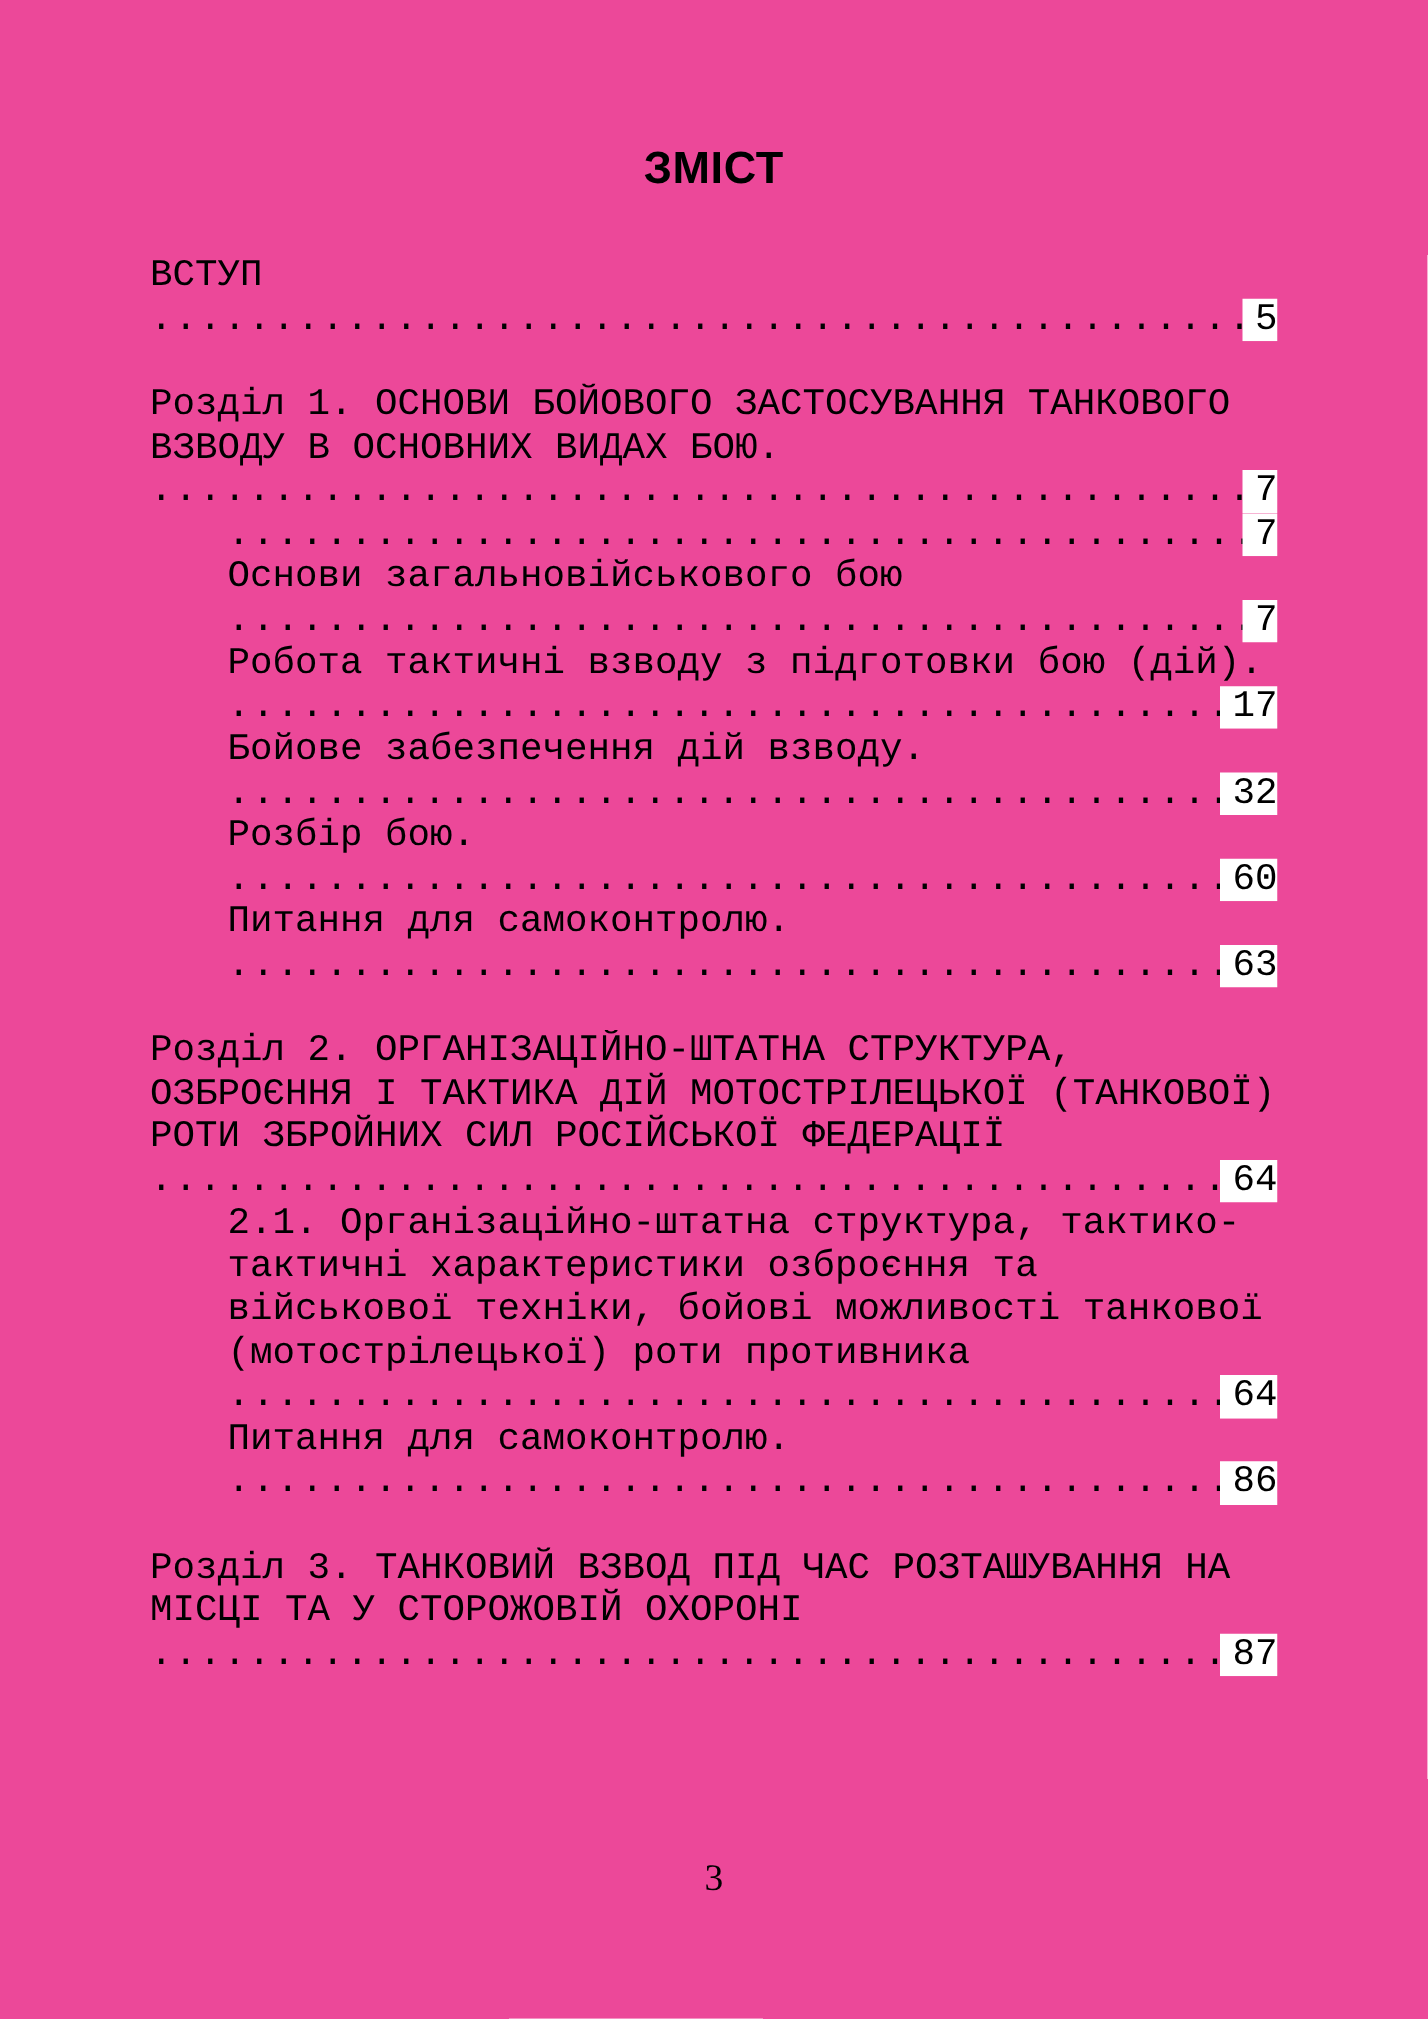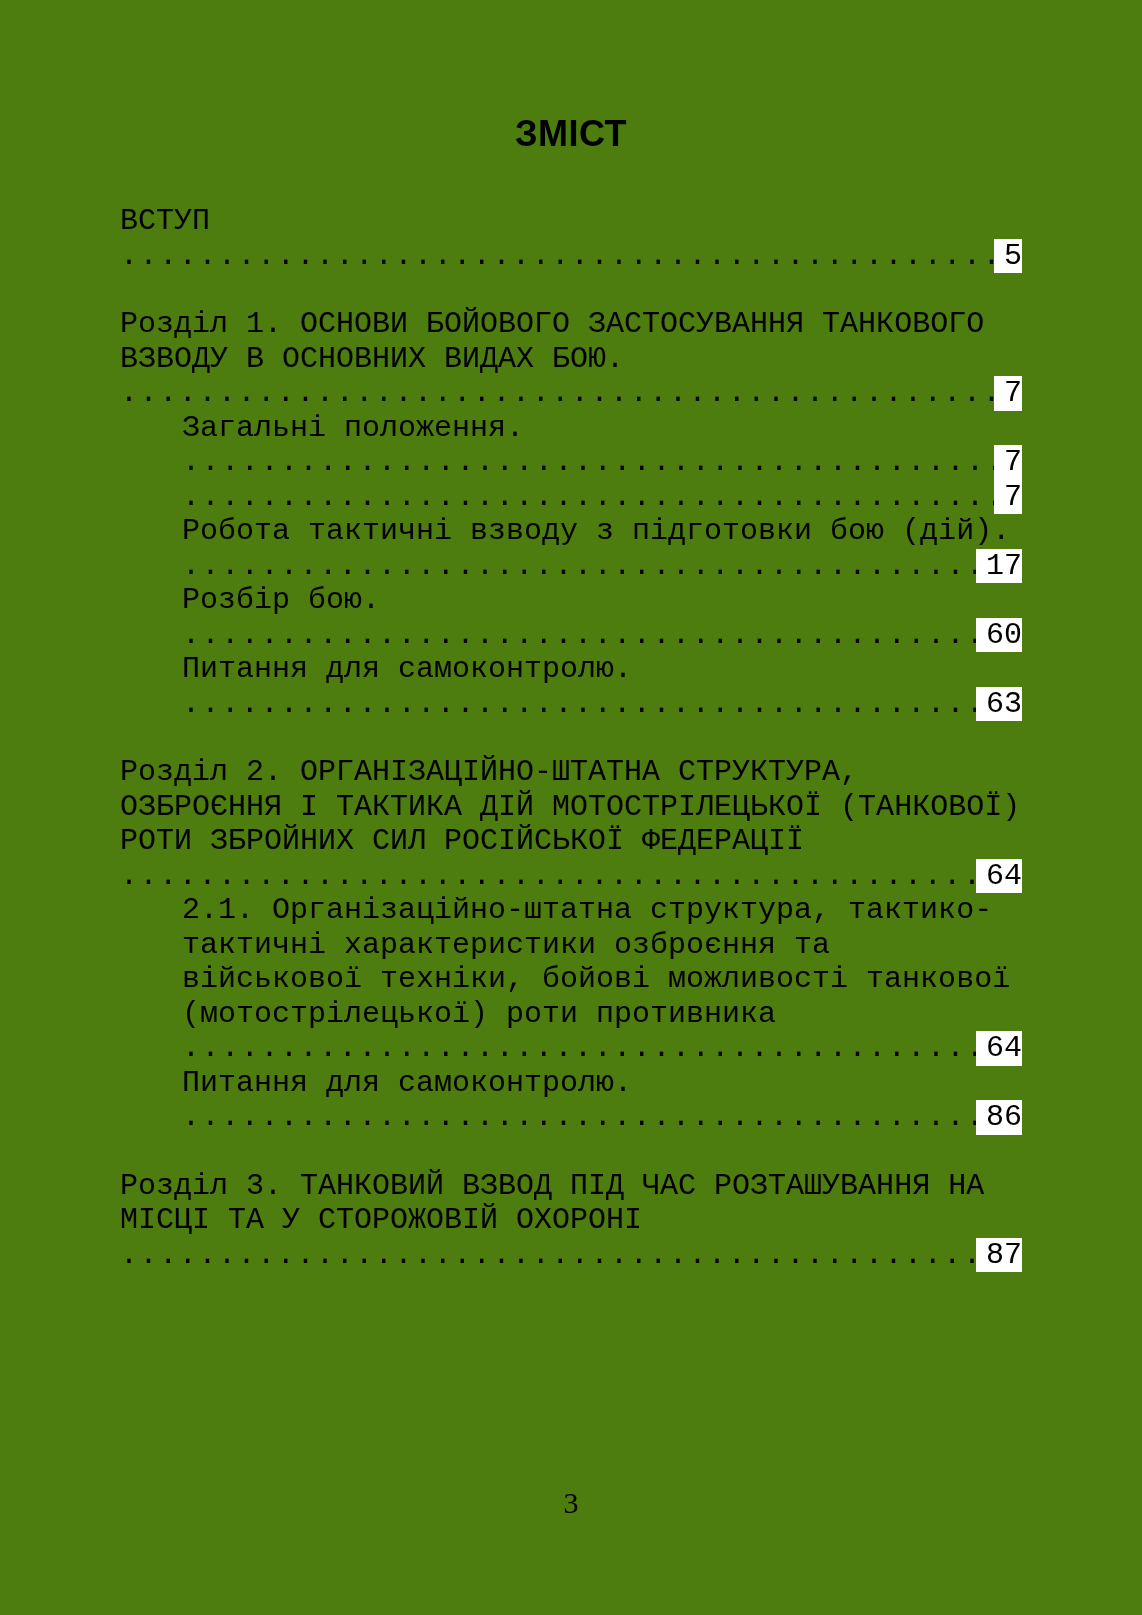--- a/index.html
+++ b/index.html
@@ -4,21 +4,21 @@
 <style>
   html, body {
     margin: 0;
     padding: 0;
     background: #ffffff;
   }
   .sheet {
     position: relative;
     width: 1142px;
     height: 1615px;
-    background: #4d7c0f;
+    background: #ec4899;
     color: #000000;
     font-family: "Liberation Serif", serif;
     font-size: 30px;
     overflow: hidden;
   }
   .content {
     position: absolute;
     left: 120px;
     top: 112px;
     width: 902px;
@@ -69,23 +69,24 @@
 
 <div class="sheet">
   <div class="content">
     <h1 class="doc-title">ЗМІСТ</h1>
     <div id="toc" class="toc">
         <section class="toc-section">
           <div class="entry lvl0"><span class="etext">ВСТУП</span><span class="leader"></span><span class="page-num">5</span></div>
         </section>
         <section class="toc-section">
           <div class="entry lvl0"><span class="etext">Розділ 1. ОСНОВИ БОЙОВОГО ЗАСТОСУВАННЯ ТАНКОВОГО ВЗВОДУ В ОСНОВНИХ ВИДАХ БОЮ.</span><span class="leader"></span><span class="page-num">7</span></div>
-          <div class="entry lvl1"><span class="etext">Загальні положення.</span><span class="leader"></span><span class="page-num">7</span></div>
           <div class="entry lvl1"><span class="leader"></span><span class="page-num">7</span></div>
+          <div class="entry lvl1"><span class="etext">Основи загальновійськового бою</span><span class="leader"></span><span class="page-num">7</span></div>
           <div class="entry lvl1"><span class="etext">Робота тактичні взводу з підготовки бою (дій).</span><span class="leader"></span><span class="page-num">17</span></div>
+          <div class="entry lvl1"><span class="etext">Бойове забезпечення дій взводу.</span><span class="leader"></span><span class="page-num">32</span></div>
           <div class="entry lvl1"><span class="etext">Розбір бою.</span><span class="leader"></span><span class="page-num">60</span></div>
           <div class="entry lvl1"><span class="etext">Питання для самоконтролю.</span><span class="leader"></span><span class="page-num">63</span></div>
         </section>
         <section class="toc-section">
           <div class="entry lvl0"><span class="etext">Розділ 2. ОРГАНІЗАЦІЙНО-ШТАТНА СТРУКТУРА, ОЗБРОЄННЯ І ТАКТИКА ДІЙ МОТОСТРІЛЕЦЬКОЇ (ТАНКОВОЇ) РОТИ ЗБРОЙНИХ СИЛ РОСІЙСЬКОЇ ФЕДЕРАЦІЇ</span><span class="leader"></span><span class="page-num">64</span></div>
           <div class="entry lvl1"><span class="etext">2.1. Організаційно-штатна структура, тактико-тактичні характеристики озброєння та військової техніки, бойові можливості танкової (мотострілецької) роти противника</span><span class="leader"></span><span class="page-num">64</span></div>
           <div class="entry lvl1"><span class="etext">Питання для самоконтролю.</span><span class="leader"></span><span class="page-num">86</span></div>
         </section>
         <section class="toc-section">
           <div class="entry lvl0"><span class="etext">Розділ 3. ТАНКОВИЙ ВЗВОД ПІД ЧАС РОЗТАШУВАННЯ НА МІСЦІ ТА У СТОРОЖОВІЙ ОХОРОНІ</span><span class="leader"></span><span class="page-num">87</span></div>

